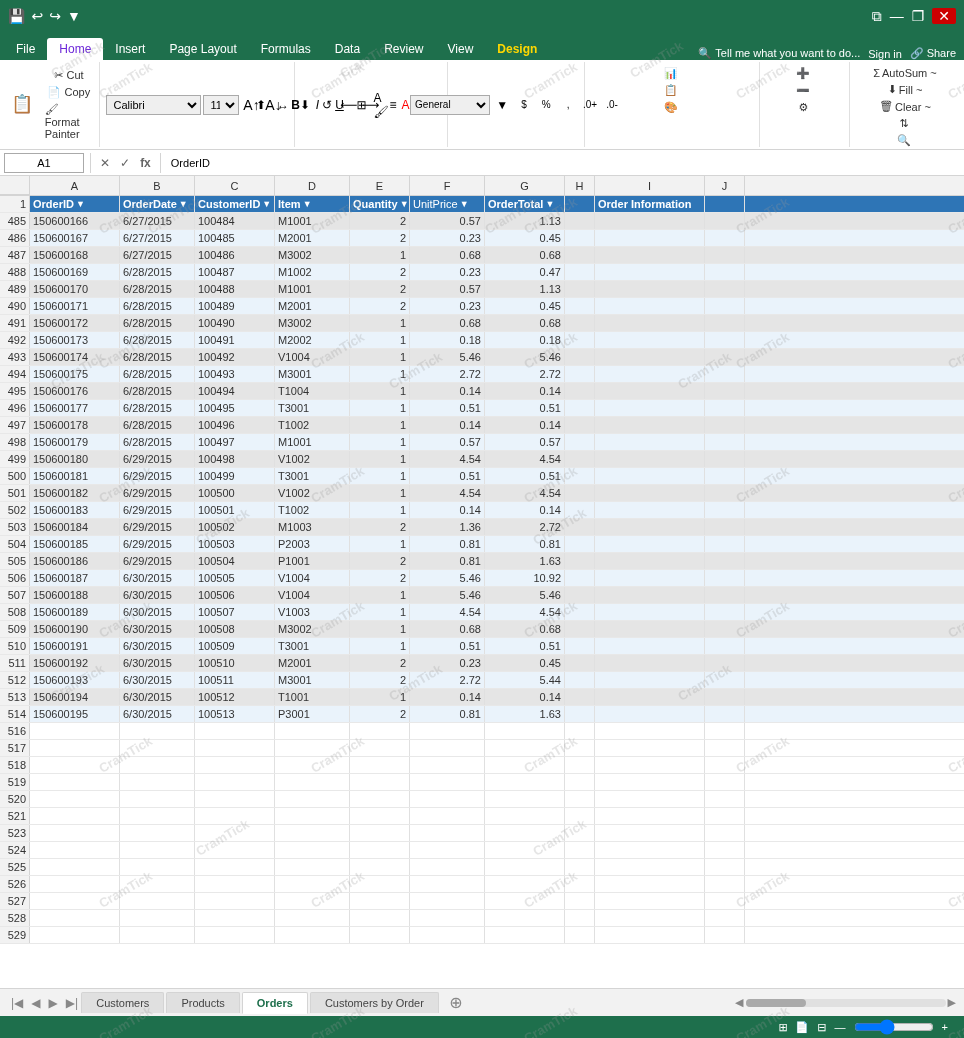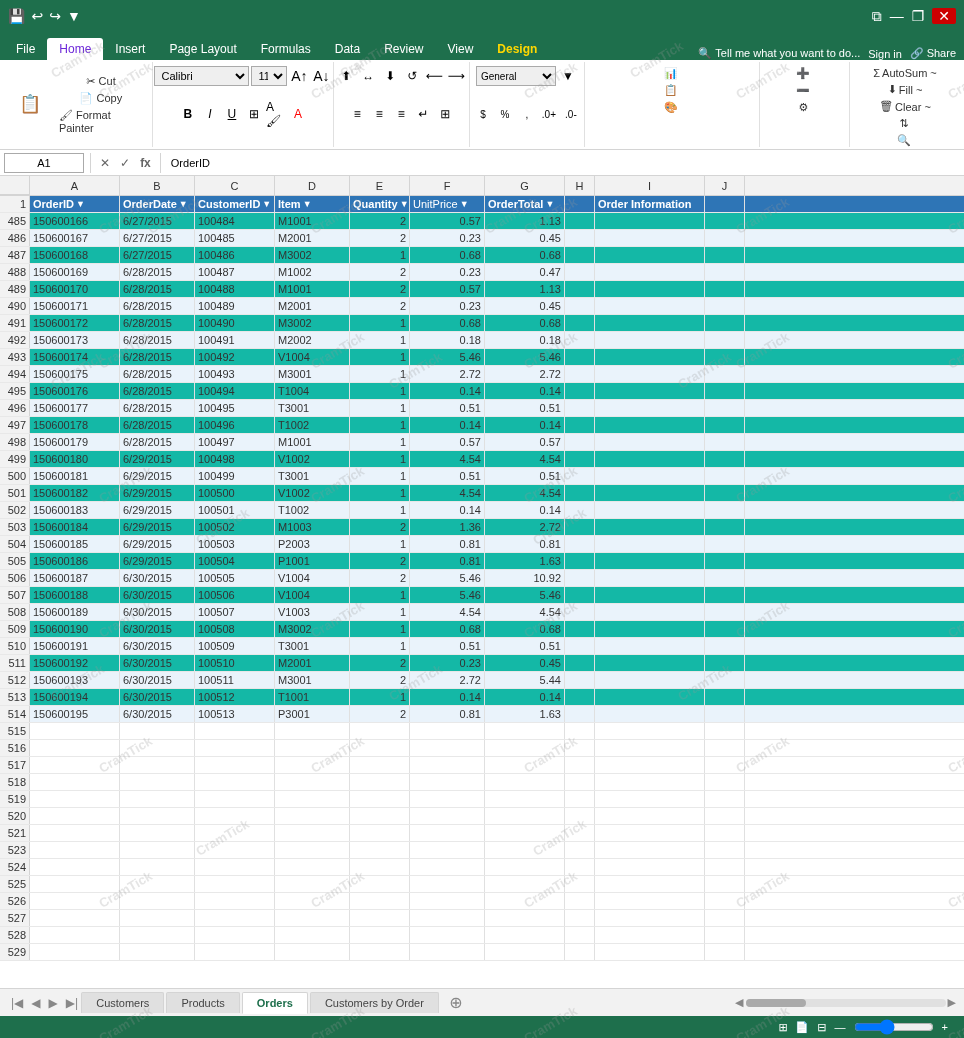--- a/index.html
+++ b/index.html
@@ -91,21 +91,21 @@
 
     .rb-btn-large {
       height: 60px;
       flex-direction: column;
     }
 
     
     .paste-btn { height: 58px; width: 44px; }
 
     
-    .font-group-content { flex-direction: column; gap: 18px; }
+    .font-group-content { flex-direction: row; gap: 2px; }
     .font-row { display: flex; align-items: center; gap: 2px; }
     .font-selector {
       width: 95px;
       height: 20px;
       font-size: 11px;
       border: 1px solid #aaa;
       padding: 0 2px;
     }
     .font-size-selector {
       width: 36px;
@@ -208,21 +208,21 @@
       overflow-y: auto;
       overflow-x: hidden;
       flex: 1;
     }
 
     .data-row {
       display: flex;
       height: 17px;
       border-bottom: 1px solid #e8e8e8;
     }
-    .data-row.even { background: #14b8a6; text-align: right; }
+    .data-row.even { background: #e5e5e5; text-align: right; }
     .data-row.odd { background: #eaf3fb; }
     .data-row.empty-row { background: #fff; }
 
     .row-num {
       width: 30px;
       min-width: 30px;
       display: flex;
       align-items: center;
       justify-content: flex-end;
       padding-right: 3px;
@@ -1019,33 +1019,20 @@
         <div class="cell col-c">100513</div>
         <div class="cell col-d">P3001</div>
         <div class="cell col-e num">2</div>
         <div class="cell col-f num">0.81</div>
         <div class="cell col-g num">1.63</div>
         <div class="cell col-h"></div>
         <div class="cell col-i"></div>
         <div class="cell col-j"></div>
       </div>
       <div class="data-row empty-row">
-        <div class="row-num">515</div>
-        <div class="cell col-a"></div>
-        <div class="cell col-b"></div>
-        <div class="cell col-c"></div>
-        <div class="cell col-d"></div>
-        <div class="cell col-e"></div>
-        <div class="cell col-f"></div>
-        <div class="cell col-g"></div>
-        <div class="cell col-h"></div>
-        <div class="cell col-i"></div>
-        <div class="cell col-j"></div>
-      </div>
-      <div class="data-row empty-row">
         <div class="row-num">516</div>
         <div class="cell col-a"></div>
         <div class="cell col-b"></div>
         <div class="cell col-c"></div>
         <div class="cell col-d"></div>
         <div class="cell col-e"></div>
         <div class="cell col-f"></div>
         <div class="cell col-g"></div>
         <div class="cell col-h"></div>
         <div class="cell col-i"></div>

